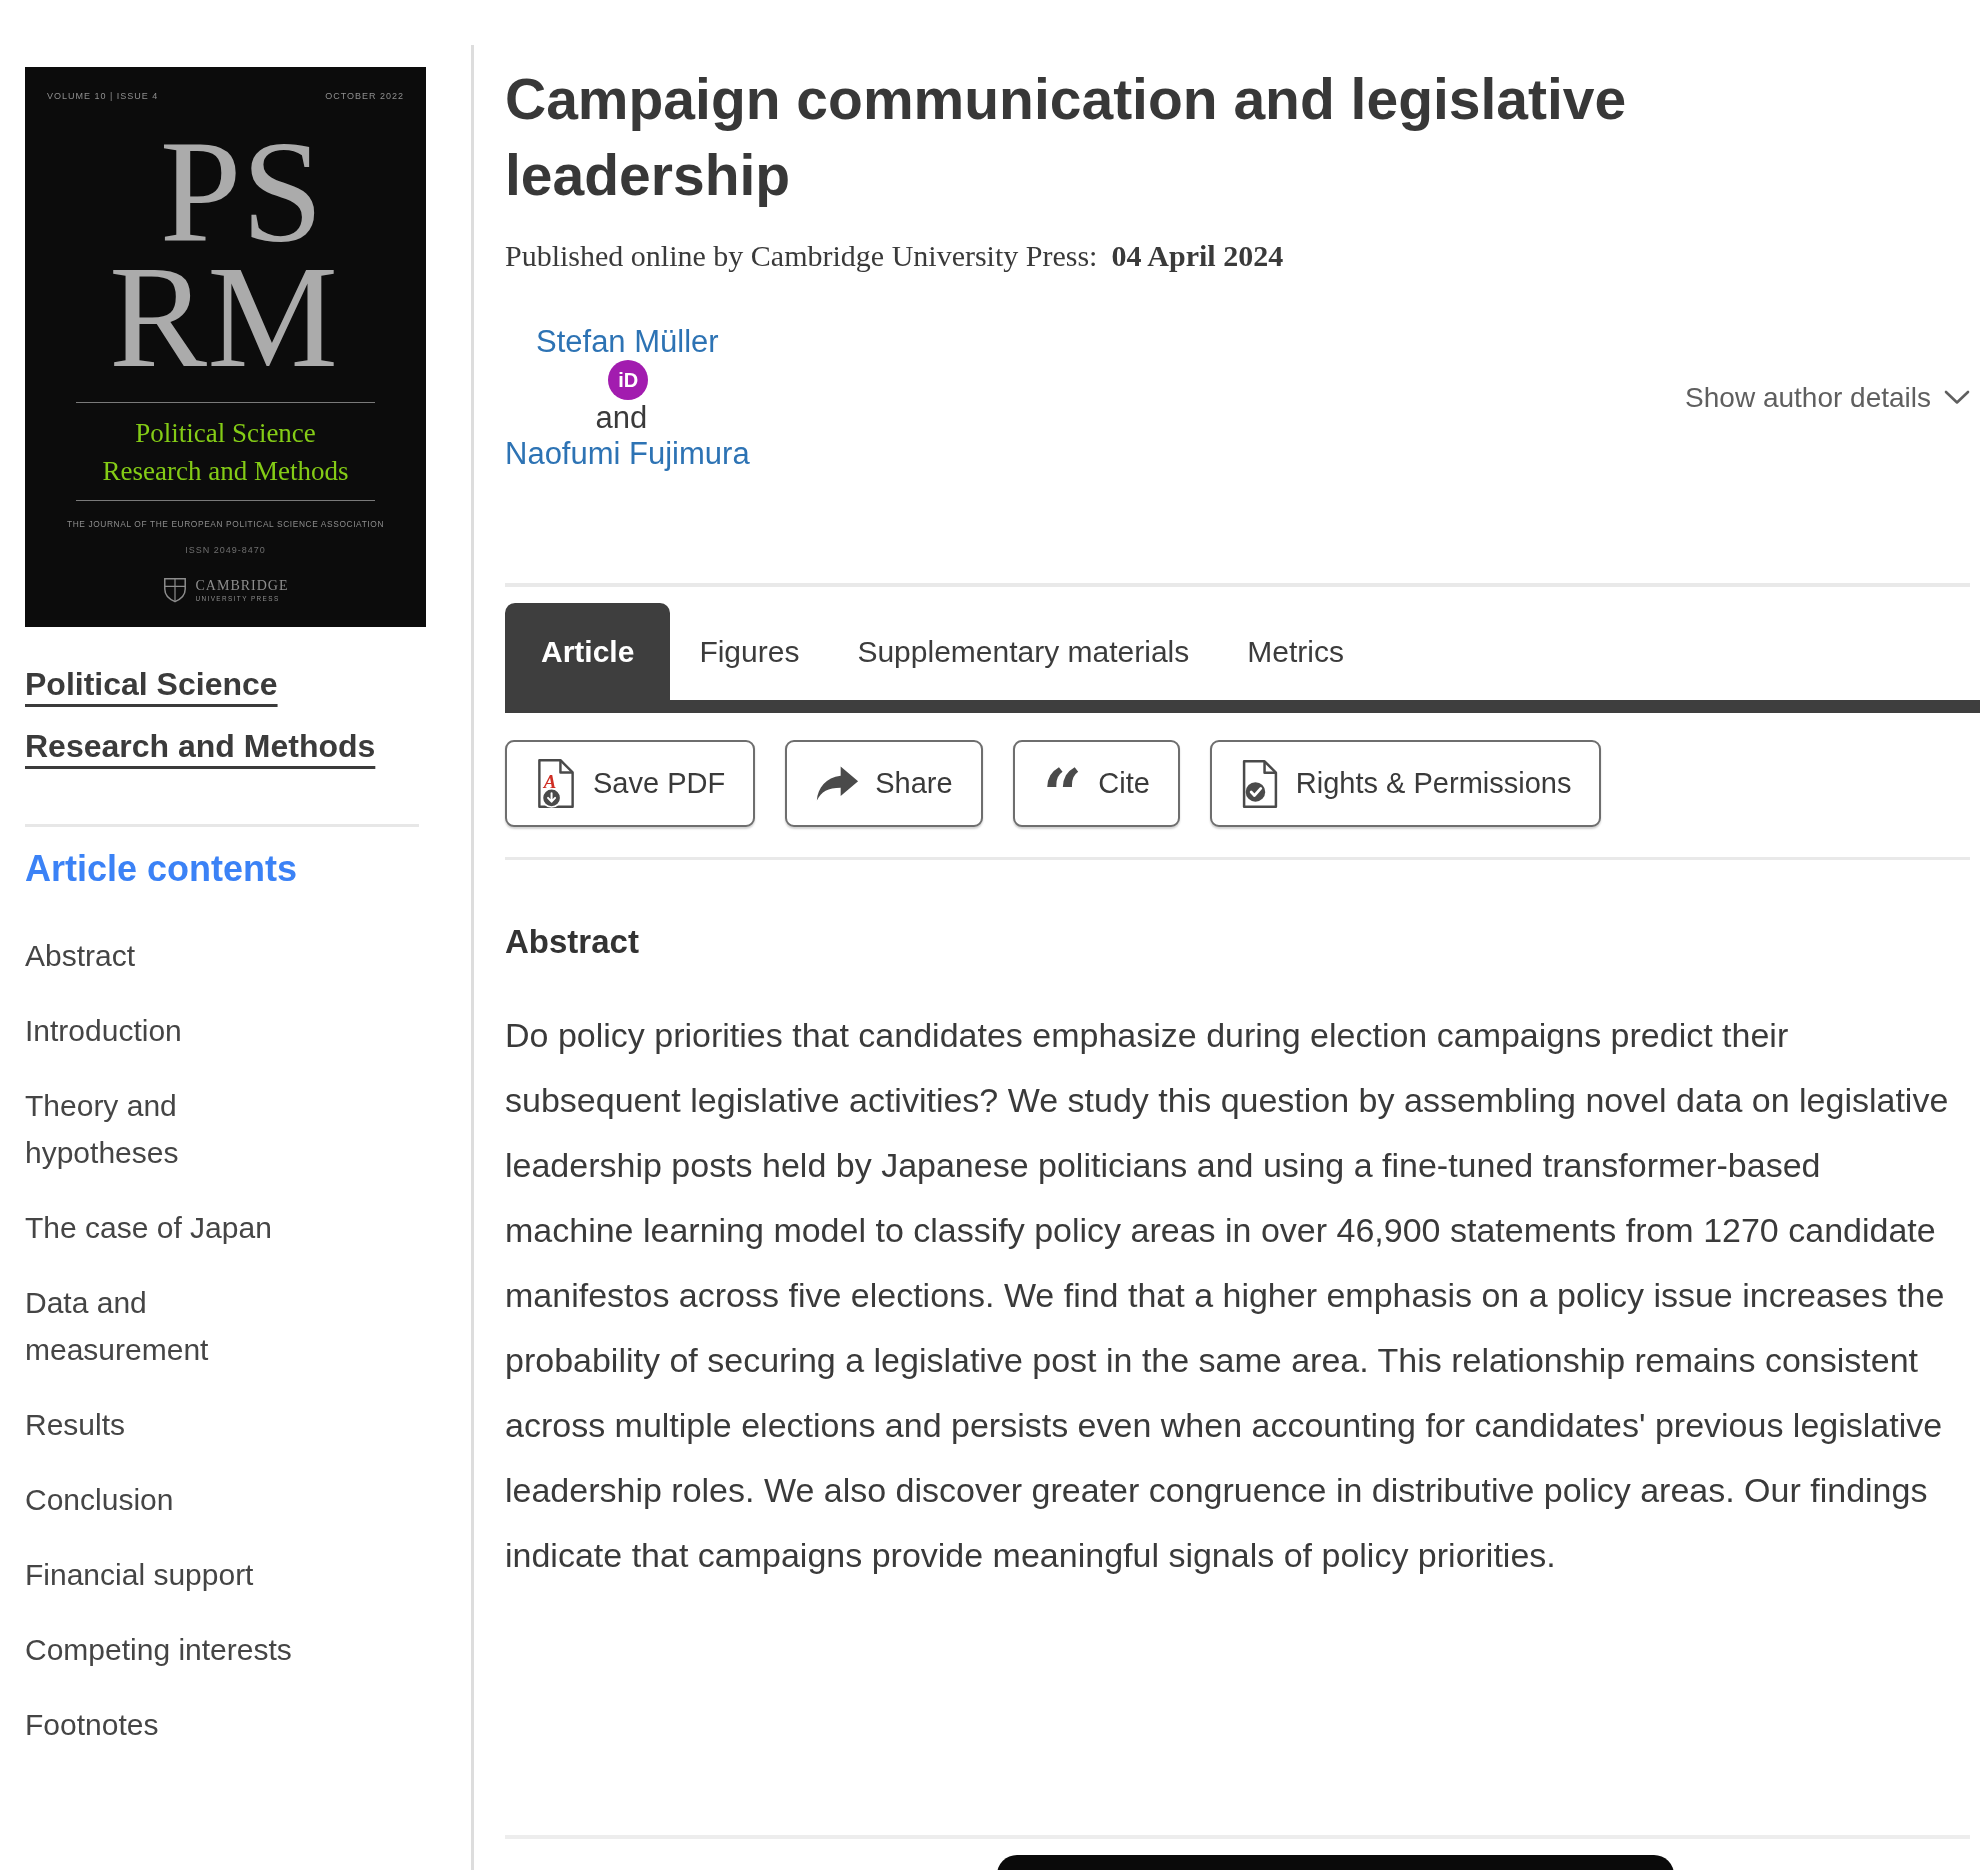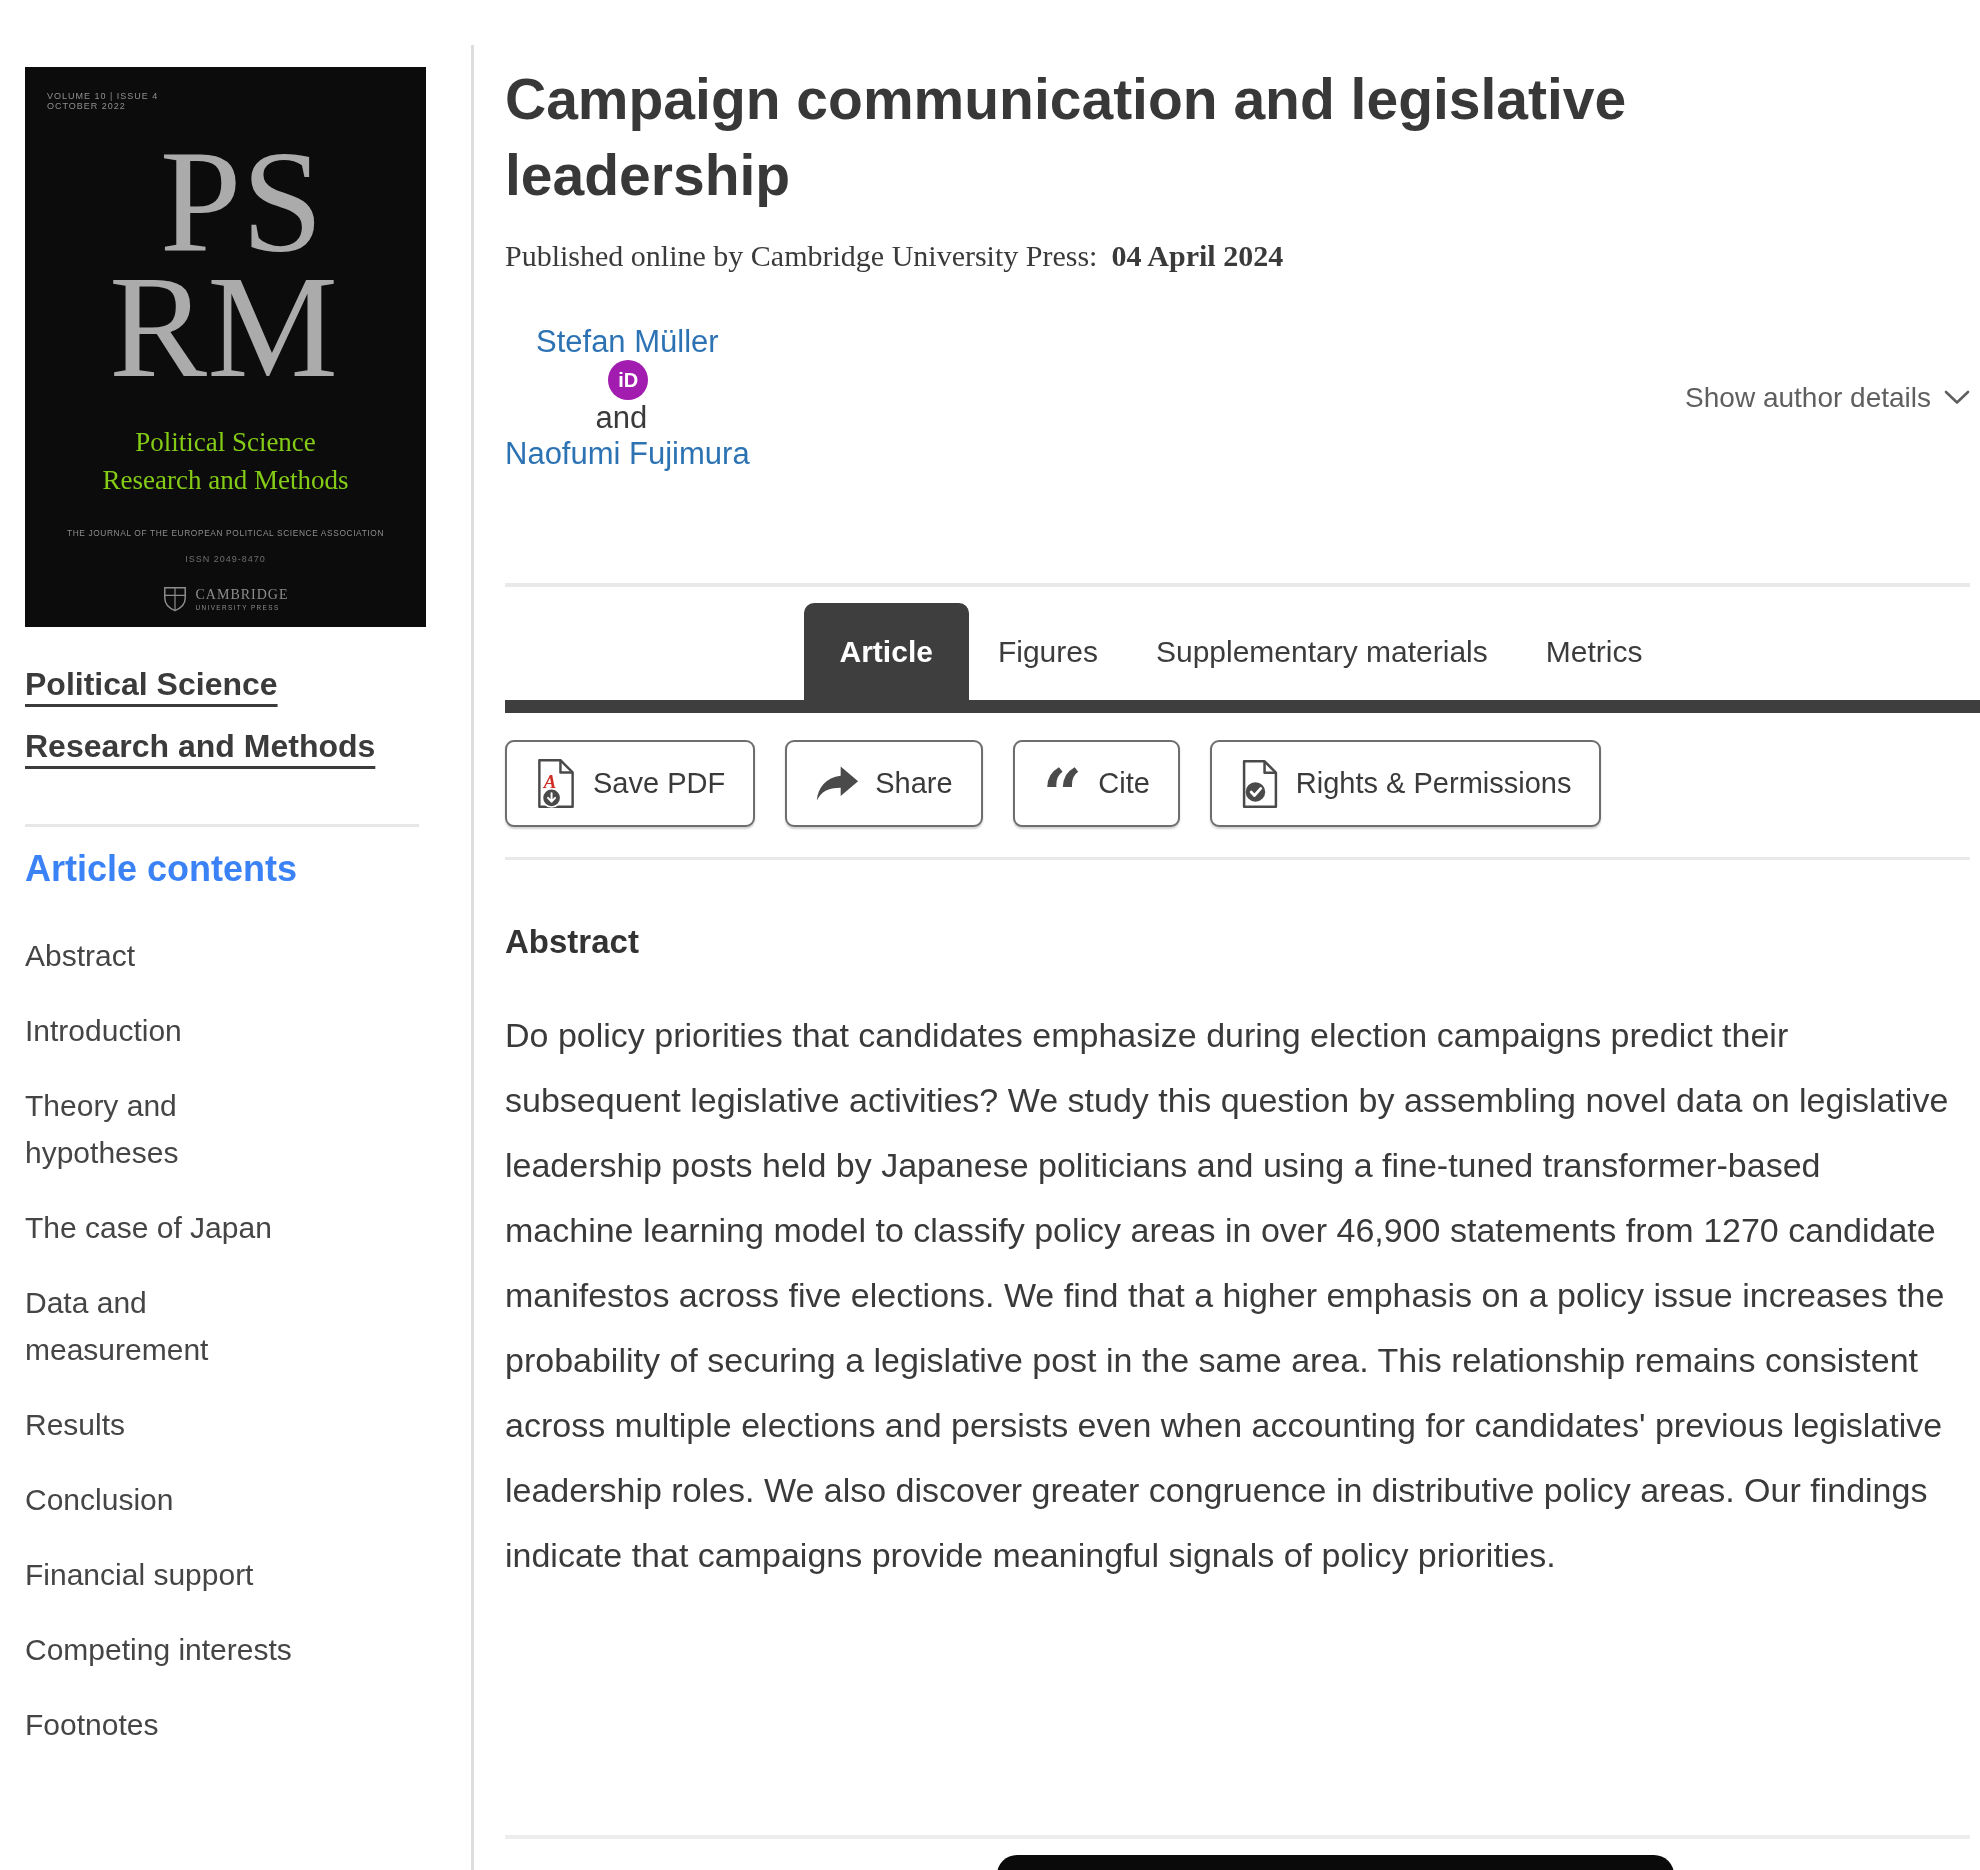--- a/index.html
+++ b/index.html
@@ -5,21 +5,21 @@
   * { margin:0; padding:0; box-sizing:border-box; }
   html,body { width:1980px; height:1870px; background:#ffffff; overflow:hidden;
               font-family:"Liberation Sans","DejaVu Sans",sans-serif; color:#383838; position:relative; }
 
   
   .sidebar { position:absolute; left:25px; top:67px; width:401px; }
 
   .cover { width:401px; height:560px; background:#0c0c0c; padding:24px 22px;
            display:flex; flex-direction:column; align-items:center; overflow:hidden; }
   .cover-top { width:100%; display:flex; justify-content:space-between;
-               font-size:9px; letter-spacing:1px; color:#8f8f8f;flex-direction:column; }
+               font-size:9px; letter-spacing:1px; color:#8f8f8f; }
   .psrm { margin-top:34px; text-align:center; color:#ababab;
           font-family:"Liberation Serif","DejaVu Serif",serif; line-height:0.78; }
   .psrm-l1 { font-size:147px; transform:translateX(16px); }
   .psrm-l2 { font-size:147px; margin-top:10px; transform:translateX(-2px); }
   .cover-rule { width:84%; height:1px; background:#7a7a7a; margin-top:28px; }
   .cover-rule2 { width:84%; height:1px; background:#7a7a7a; margin-top:10px; }
   .cover-title { margin-top:12px; text-align:center; color:#84cc16; font-size:27px;
                  line-height:1.4; font-family:"Liberation Serif","DejaVu Serif",serif; }
   .cover-sub { margin-top:18px; font-size:8.4px; letter-spacing:0.6px; color:#8d8d8d; text-align:center; }
   .cover-issn { margin-top:16px; font-size:9px; letter-spacing:1px; color:#6f6f6f; }
@@ -48,21 +48,21 @@
   .authors { display:flex; align-items:center; font-size:31px; color:#3a3a3a;flex-direction:column; }
   .author-link { color:#2d73b4; text-decoration:none; cursor:pointer; }
   .orcid { width:40px; height:40px; border-radius:50%; background:#a21caf; color:#fff;
            font-size:20px; font-weight:bold; display:flex; align-items:center; justify-content:center;
            margin:0 12px 0 14px; cursor:pointer; }
   .and-word { margin-right:12px; }
   .show-details { display:flex; align-items:center; gap:13px; font-size:28px; color:#5f5f5f; cursor:pointer; }
 
   .author-divider { margin-top:111px; width:1465px; height:4px; background:#e9e9e9; }
 
-  .tabs { margin-top:16px; display:flex; align-items:stretch;justify-content:center; }
+  .tabs { margin-top:16px; display:flex; align-items:stretch; }
   .tab { font-size:30px; color:#3c3c3c; display:flex; align-items:center; cursor:pointer; }
   .tab.active { background:#3e3e3e; color:#ffffff; font-weight:bold;
                 border-radius:10px 10px 0 0; padding:0 36px; height:97px; }
   .tab.plain { padding:0 29px; height:97px; }
   .tabbar { width:1475px; height:13px; background:#3e3e3e; }
 
   .actions { margin-top:27px; display:flex; gap:30px; }
   .action-btn { display:flex; align-items:center; gap:16px; height:87px; padding:0 28px;
                 background:#fff; border:2px solid #6e6e6e; border-radius:9px; font-size:29px;
                 color:#3a3a3a; font-family:inherit; cursor:pointer;

